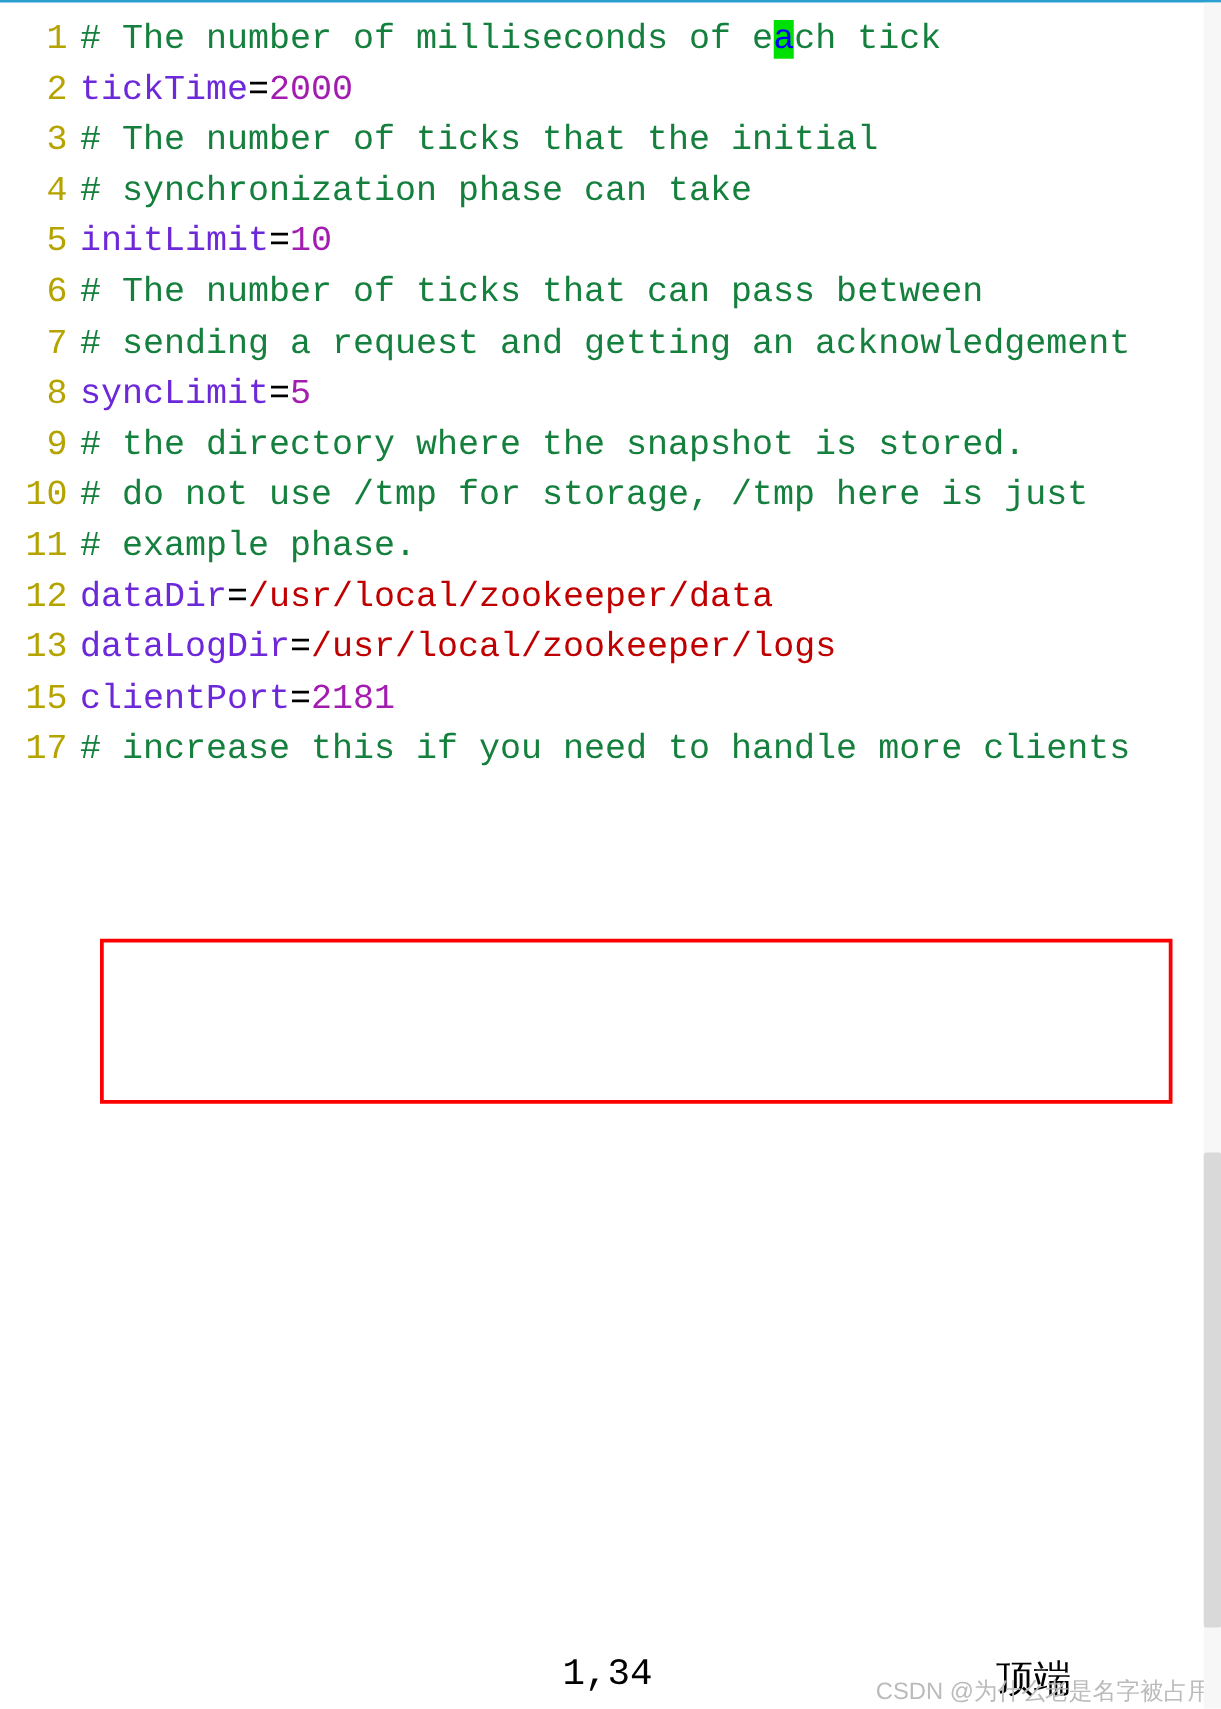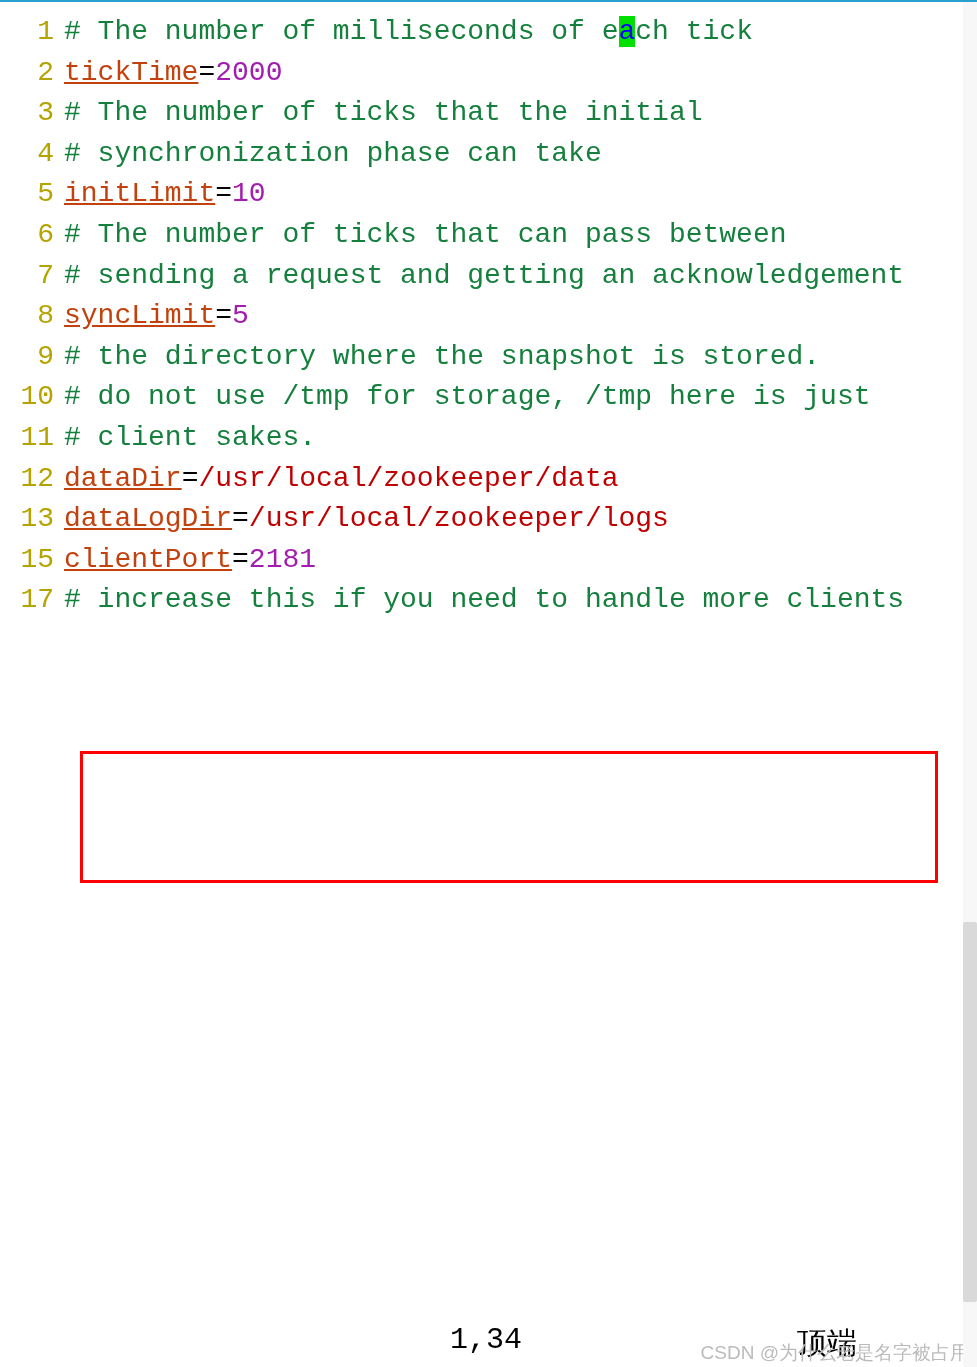--- a/index.html
+++ b/index.html
@@ -32,21 +32,21 @@
       flex-shrink: 0;
       padding-right: 10px;
       font-weight: normal;
     }
     .code {
       flex: 1;
       word-break: break-all;
       white-space: pre-wrap;
     }
     .c-comment { color: #15803d; }
-    .c-key { color: #c2410c; text-decoration: underline; }
+    .c-key { color: #6d28d9; }
     .c-op { color: #000000; }
     .c-num { color: #a21caf; }
     .c-path { color: #c00000; }
     .cursor-hl {
       background: #00e000;
       color: #0000ff;
     }
     .highlight-box {
       position: absolute;
       border: 3px solid #ff0000;
@@ -141,21 +141,21 @@
     <div class="line">
       <div class="gutter">9</div>
       <div class="code"><span class="c-comment"># the directory where the snapshot is stored.</span></div>
     </div>
     <div class="line">
       <div class="gutter">10</div>
       <div class="code"><span class="c-comment"># do not use /tmp for storage, /tmp here is just</span></div>
     </div>
     <div class="line">
       <div class="gutter">11</div>
-      <div class="code"><span class="c-comment"># client sakes.</span></div>
+      <div class="code"><span class="c-comment"># example phase.</span></div>
     </div>
     <div class="line">
       <div class="gutter">12</div>
       <div class="code"><span class="c-key">dataDir</span><span class="c-op">=</span><span class="c-path">/usr/local/zookeeper/data</span></div>
     </div>
     <div class="line">
       <div class="gutter">13</div>
       <div class="code"><span class="c-key">dataLogDir</span><span class="c-op">=</span><span class="c-path">/usr/local/zookeeper/logs</span></div>
     </div>
     <div class="line">

